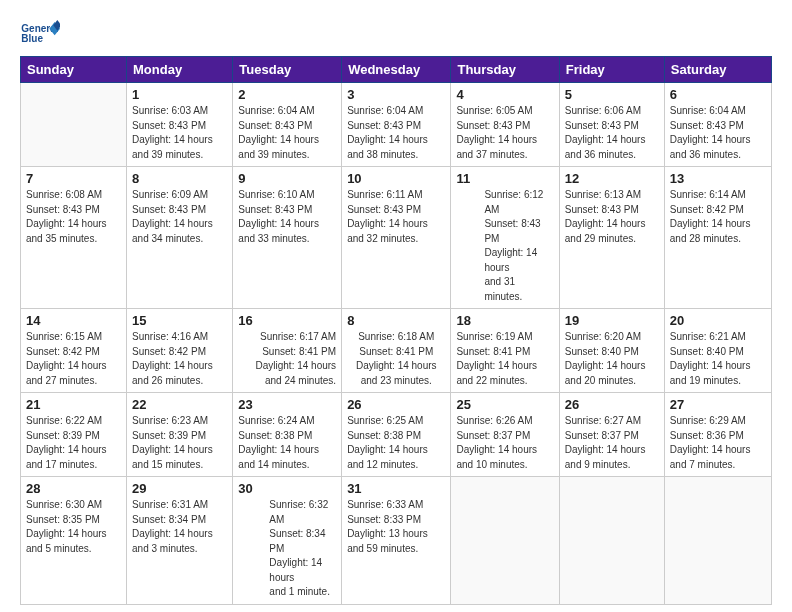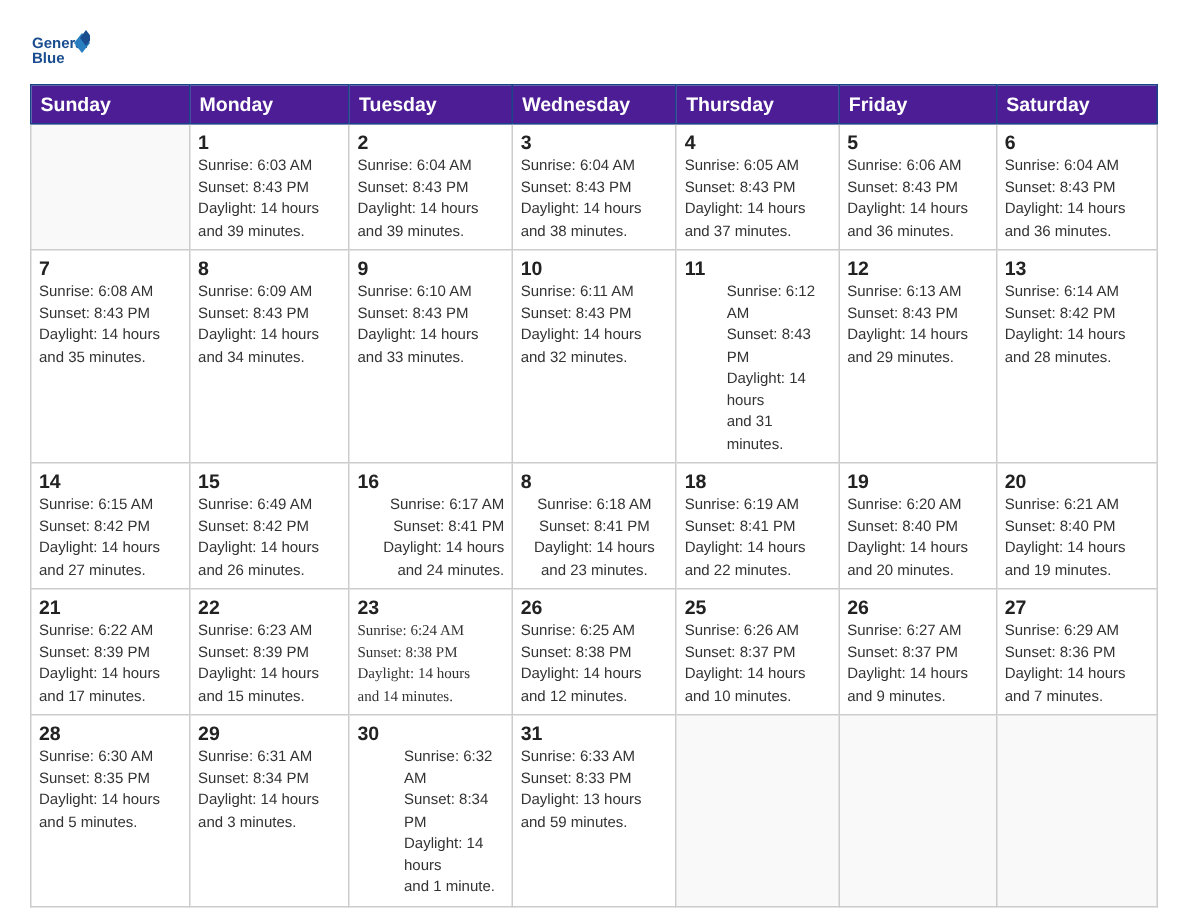--- a/index.html
+++ b/index.html
@@ -217,21 +217,21 @@
         <tr>
           <td>
             <span class="day-num">14</span>
             <div class="day-info" style="white-space: pre-line;">Sunrise: 6:15 AM
 Sunset: 8:42 PM
 Daylight: 14 hours
 and 27 minutes.</div>
           </td>
           <td>
             <span class="day-num">15</span>
-            <div class="day-info" style="white-space: pre-line;">Sunrise: 6:49 AM
+            <div class="day-info" style="white-space: pre-line;">Sunrise: 4:16 AM
 Sunset: 8:42 PM
 Daylight: 14 hours
 and 26 minutes.</div>
           </td>
           <td>
             <span class="day-num">16</span>
             <div class="day-info" style="white-space: pre-line; text-align: right;">Sunrise: 6:17 AM
 Sunset: 8:41 PM
 Daylight: 14 hours
 and 24 minutes.</div>
@@ -275,21 +275,21 @@
           </td>
           <td>
             <span class="day-num">22</span>
             <div class="day-info" style="white-space: pre-line;">Sunrise: 6:23 AM
 Sunset: 8:39 PM
 Daylight: 14 hours
 and 15 minutes.</div>
           </td>
           <td>
             <span class="day-num">23</span>
-            <div class="day-info" style="white-space: pre-line; font-family: Liberation Serif, serif;">Sunrise: 6:24 AM
+            <div class="day-info" style="white-space: pre-line;">Sunrise: 6:24 AM
 Sunset: 8:38 PM
 Daylight: 14 hours
 and 14 minutes.</div>
           </td>
           <td>
             <span class="day-num">26</span>
             <div class="day-info" style="white-space: pre-line;">Sunrise: 6:25 AM
 Sunset: 8:38 PM
 Daylight: 14 hours
 and 12 minutes.</div>

